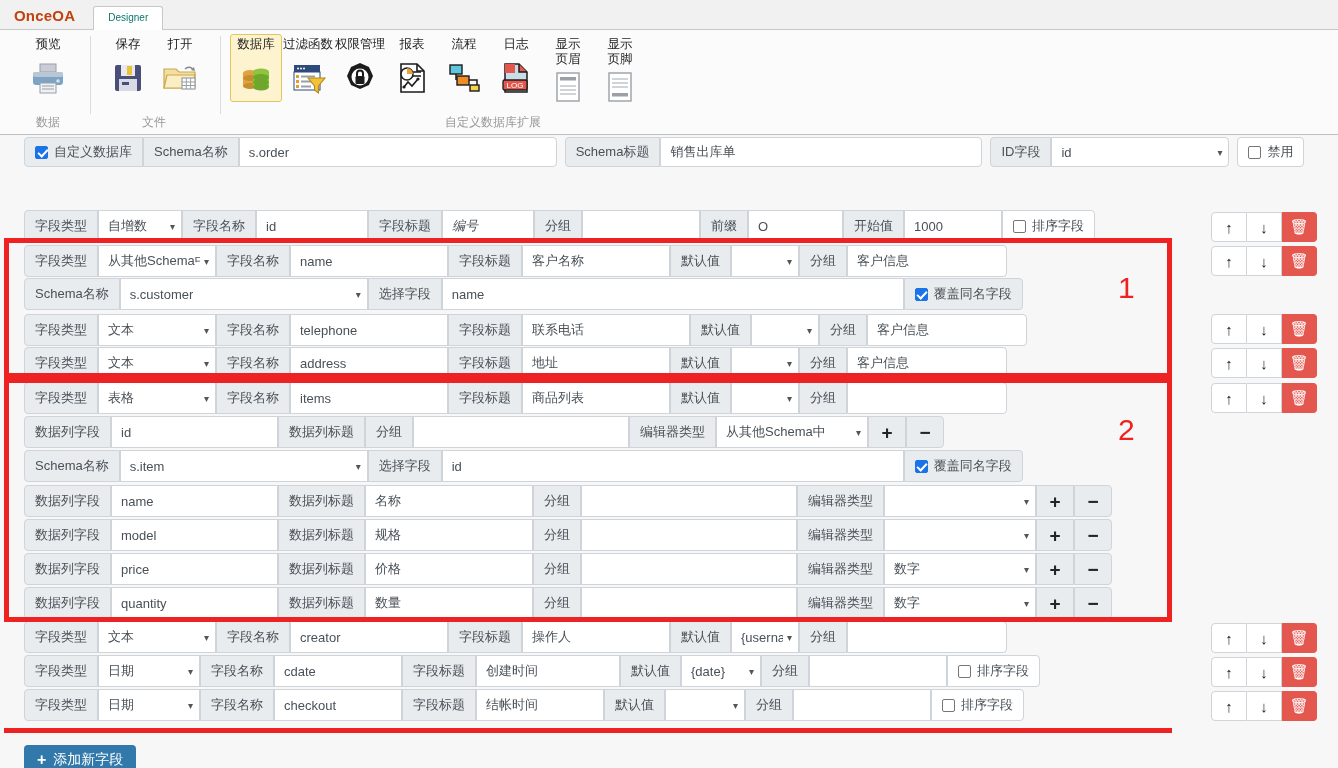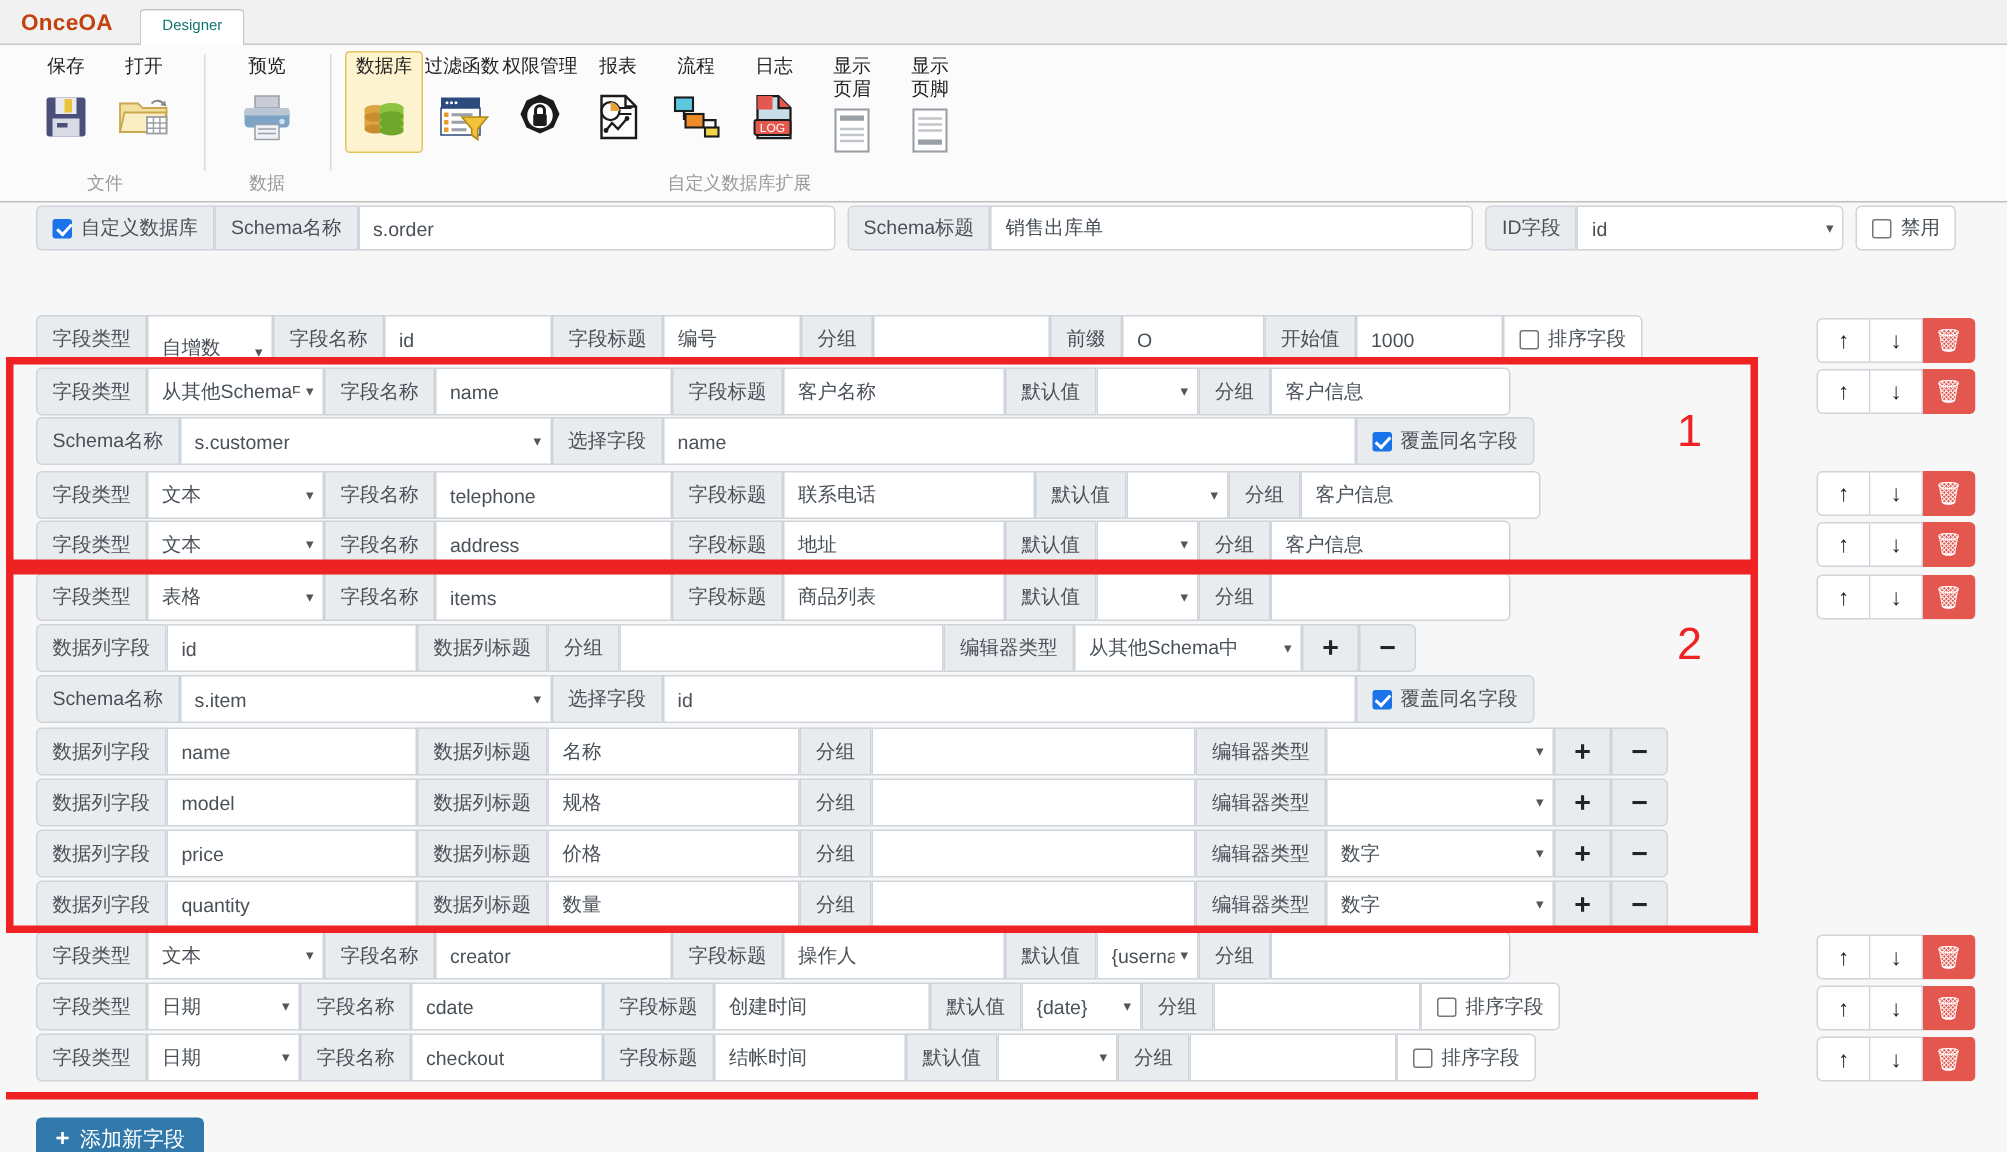--- a/index.html
+++ b/index.html
@@ -138,20 +138,39 @@
 
 <div class="titlebar">
   <div class="brand">OnceOA</div>
   <div class="tabstrip">
     <div class="tab active">Designer</div>
   </div>
 </div>
 
 <div class="ribbon">
 
+  <div class="rgroup" style="padding-left:16px;padding-right:16px;">
+    <div class="items">
+      <div class="ritem">
+        <span class="rlabel">预览</span>
+        <span class="ricon">
+          <svg width="38" height="36" viewBox="0 0 38 36">
+            <rect x="11" y="4" width="16" height="8" fill="#c9ccd6" stroke="#9aa0a6"></rect>
+            <rect x="4" y="12" width="30" height="13" rx="3" fill="#7da4c6"></rect>
+            <rect x="4" y="12" width="30" height="5" rx="2" fill="#b9c6d3"></rect>
+            <circle cx="29" cy="21" r="1.8" fill="#cfe3f2"></circle>
+            <rect x="11" y="23" width="16" height="10" fill="#eef2f6" stroke="#9aa0a6"></rect>
+            <path d="M13 26h12M13 29h12" stroke="#9aa0a6"></path>
+          </svg>
+        </span>
+      </div>
+    </div>
+    <div class="gtitle">数据</div>
+  </div>
+
   <div class="rgroup" style="padding-left:12px;padding-right:14px;">
     <div class="items">
       <div class="ritem">
         <span class="rlabel">保存</span>
         <span class="ricon">
           <svg width="36" height="36" viewBox="0 0 36 36">
             <rect x="5" y="5" width="26" height="26" rx="2" fill="#4a4f7a"></rect>
             <rect x="11" y="5" width="14" height="11" fill="#e8e8f0"></rect>
             <rect x="17" y="6" width="5" height="9" fill="#e8c33a"></rect>
             <rect x="9" y="19" width="18" height="12" fill="#d8dae6"></rect>
@@ -167,39 +186,20 @@
             <path d="M6 15h28l-4 13H3z" fill="#fbeec4" stroke="#c9a84e" stroke-width="1.2"></path>
             <path d="M24 9c3-3 7-2 8 1" fill="none" stroke="#8a8a8a" stroke-width="1.4"></path>
             <path d="M33 7l1 4-4-1z" fill="#8a8a8a"></path>
             <rect x="21" y="18" width="13" height="11" fill="#fff" stroke="#9aa0a6" stroke-width="1.2"></rect>
             <path d="M21 22h13M21 25.5h13M25.3 18v11M29.6 18v11" stroke="#9aa0a6" stroke-width="1"></path>
           </svg>
         </span>
       </div>
     </div>
     <div class="gtitle">文件</div>
-  </div>
-
-  <div class="rgroup" style="padding-left:16px;padding-right:16px;">
-    <div class="items">
-      <div class="ritem">
-        <span class="rlabel">预览</span>
-        <span class="ricon">
-          <svg width="38" height="36" viewBox="0 0 38 36">
-            <rect x="11" y="4" width="16" height="8" fill="#c9ccd6" stroke="#9aa0a6"></rect>
-            <rect x="4" y="12" width="30" height="13" rx="3" fill="#7da4c6"></rect>
-            <rect x="4" y="12" width="30" height="5" rx="2" fill="#b9c6d3"></rect>
-            <circle cx="29" cy="21" r="1.8" fill="#cfe3f2"></circle>
-            <rect x="11" y="23" width="16" height="10" fill="#eef2f6" stroke="#9aa0a6"></rect>
-            <path d="M13 26h12M13 29h12" stroke="#9aa0a6"></path>
-          </svg>
-        </span>
-      </div>
-    </div>
-    <div class="gtitle">数据</div>
   </div>
 
   <div class="rgroup" style="padding-left:10px;">
     <div class="items">
       <div class="ritem selected">
         <span class="rlabel">数据库</span>
         <span class="ricon">
           <svg width="40" height="36" viewBox="0 0 40 36">
             <ellipse cx="14" cy="13" rx="7" ry="3" fill="#e0a341"></ellipse>
             <rect x="7" y="13" width="14" height="13" fill="#e0a341"></rect>
@@ -333,28 +333,28 @@
       <span class="box"></span>
       <span>禁用</span>
     </div>
   </div>
 </div>
 
 <div class="rows">
 
   <div class="row" style="top:4px;">
     <div class="lbl rl">字段类型</div>
-    <div class="sel" style="width:84px;align-items:flex-end;">
+    <div class="sel" style="width:84px;">
       <span class="cv">自增数</span>
       <span class="caret">▾</span>
     </div>
     <div class="lbl">字段名称</div>
     <div class="inp" style="width:112px;">id</div>
     <div class="lbl">字段标题</div>
-    <div class="inp" style="width:92px;">编号</div>
+    <div class="inp" style="width:92px;font-style:italic;">编号</div>
     <div class="lbl">分组</div>
     <div class="inp" style="width:118px;"></div>
     <div class="lbl">前缀</div>
     <div class="inp" style="width:95px;">O</div>
     <div class="lbl">开始值</div>
     <div class="inp" style="width:98px;">1000</div>
     <div class="chk rr" style="background:#fff;">
       <span class="box"></span>
       <span>排序字段</span>
     </div>

